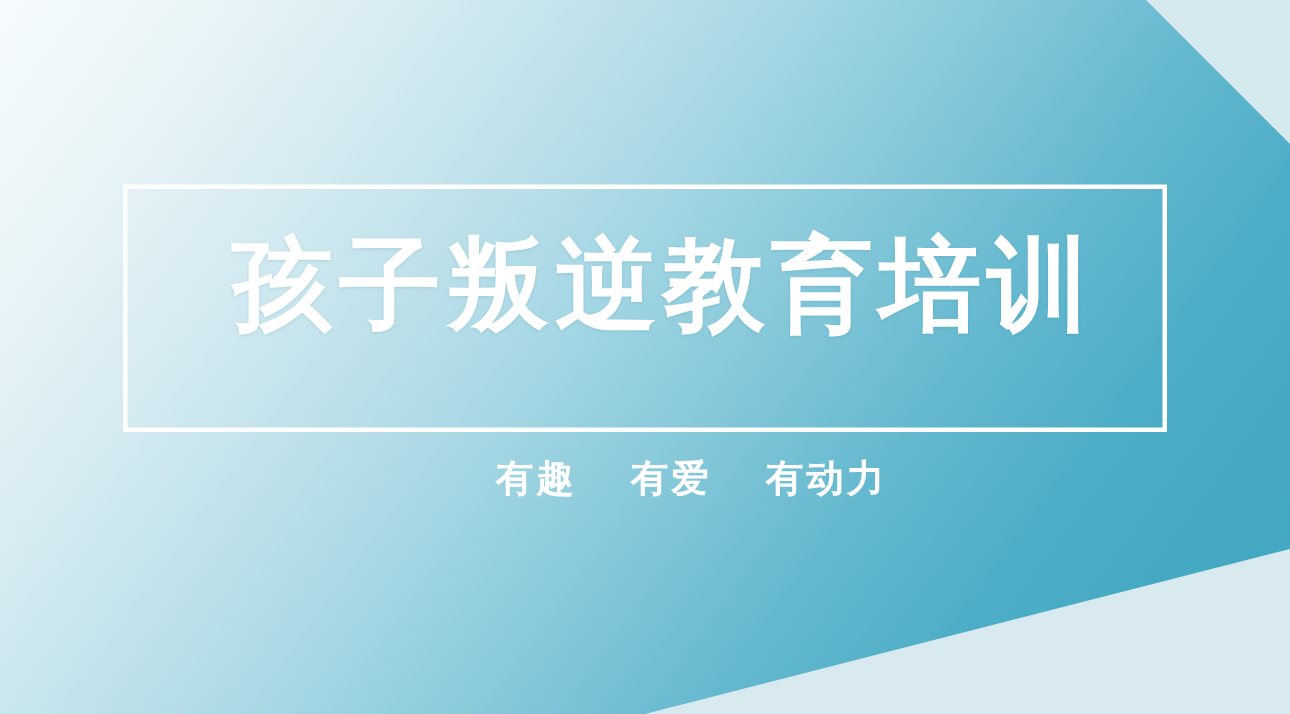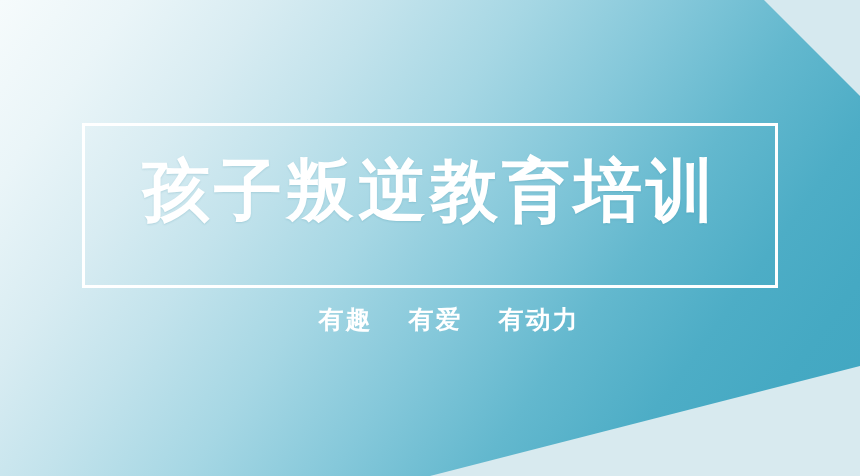--- a/index.html
+++ b/index.html
@@ -63,21 +63,21 @@
     top: 123px;
     width: 696px;
     height: 165px;
     border: 3px solid #ffffff;
     box-sizing: border-box;
   }
 
   
   .text-stack {
     position: absolute;
-    left: 0;
+    left: 12px;
     top: 0;
     width: 740px;
     height: 476px;
     display: flex;
     flex-direction: column;
     align-items: center;
     border-radius: 25px;
   }
 
   .headline {

